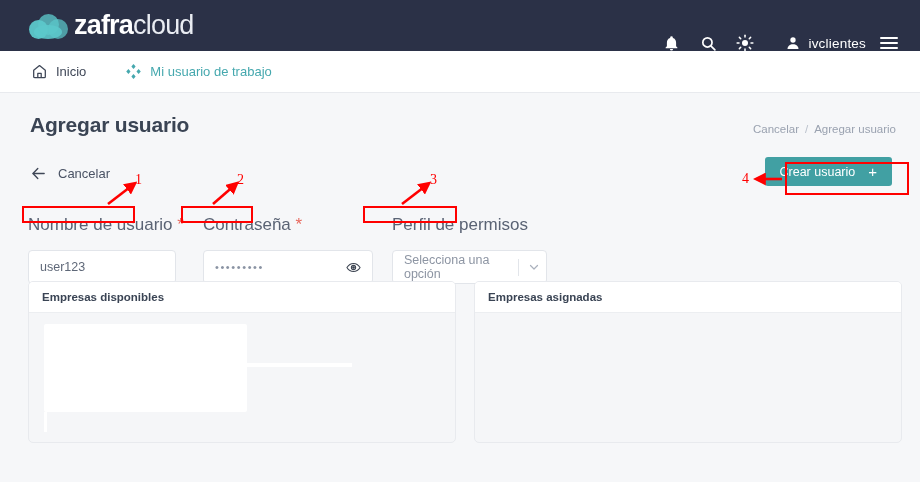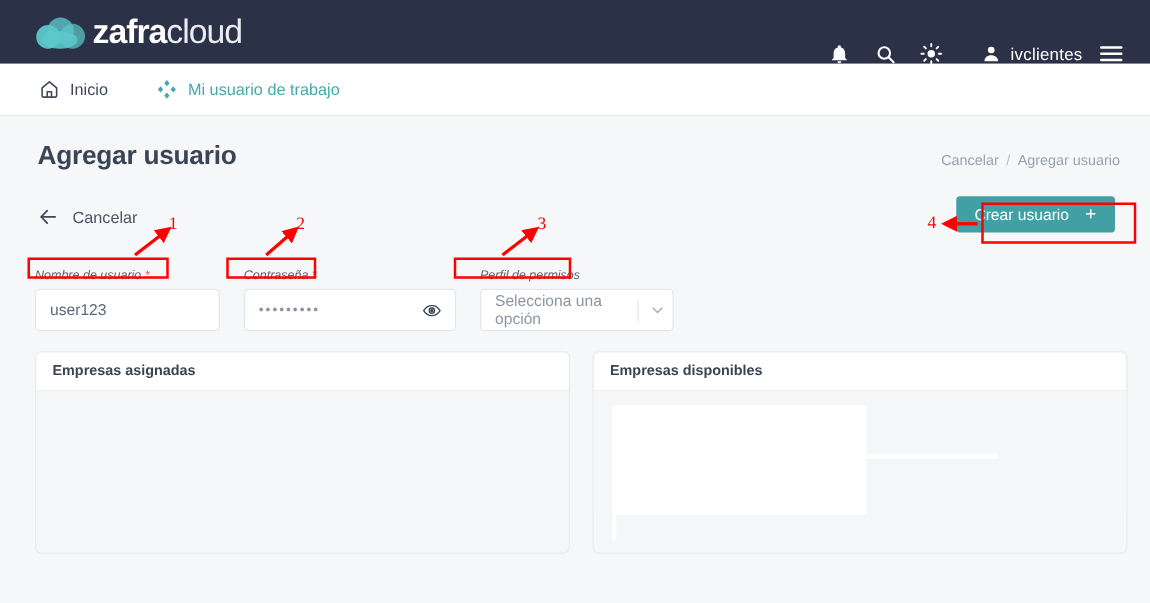--- a/index.html
+++ b/index.html
@@ -73,21 +73,21 @@
     height: 29px; padding: 0 15px;
     background: #41a0a3; color: #fff; border: none; border-radius: 3px;
     font-size: 12.5px; font-family: "Liberation Sans", sans-serif;
     display: flex; align-items: center; gap: 13px; cursor: pointer;
   }
   .create-plus { font-size: 15px; line-height: 1; }
 
   
   .form-row { position: absolute; left: 28px; top: 122px; display: flex; }
   .field { margin-right: 19px; }
-  .field-label { font-size: 10px; color: #5a6374; margin-bottom: 5px; display: block; font-style: italic; }
+  .field-label { font-size: 17px; color: #5a6374; margin-bottom: 15px; display: block; }
   .req { color: #e8685d; }
   .inp {
     height: 30px; background: #fff; border: 1px solid #e2e5ea; border-radius: 4px;
     display: flex; align-items: center; padding: 16px 11px;
     font-size: 12.5px; color: #5f6878;
   }
   .inp-user { width: 148px; }
   .inp-pass { width: 170px; justify-content: space-between; }
   .pass-dots { letter-spacing: 1.6px; font-size: 11px; color: #8a93a3; }
   .eye { width: 15px; height: 15px; color: #3d4552; cursor: pointer; }
@@ -275,31 +275,31 @@
             </span>
           </span>
         </div>
       </div>
 
     </div>
 
     <div class="panels">
 
       <div class="panel">
-        <div class="panel-head">Empresas asignadas</div>
-        <div class="panel-body"></div>
-      </div>
-
-      <div class="panel">
         <div class="panel-head">Empresas disponibles</div>
         <div class="panel-body">
           <div class="ghost-box"></div>
           <div class="ghost-bar"></div>
           <div class="ghost-stub"></div>
         </div>
+      </div>
+
+      <div class="panel">
+        <div class="panel-head">Empresas asignadas</div>
+        <div class="panel-body"></div>
       </div>
 
     </div>
   </div>
 
   <div class="anno-box" style="left:22px; top:206px; width:113px; height:17px;"></div>
   <div class="anno-box" style="left:181px; top:206px; width:72px; height:17px;"></div>
   <div class="anno-box" style="left:363px; top:206px; width:94px; height:17px;"></div>
   <div class="anno-box" style="left:785px; top:162px; width:124px; height:33px;"></div>
 

